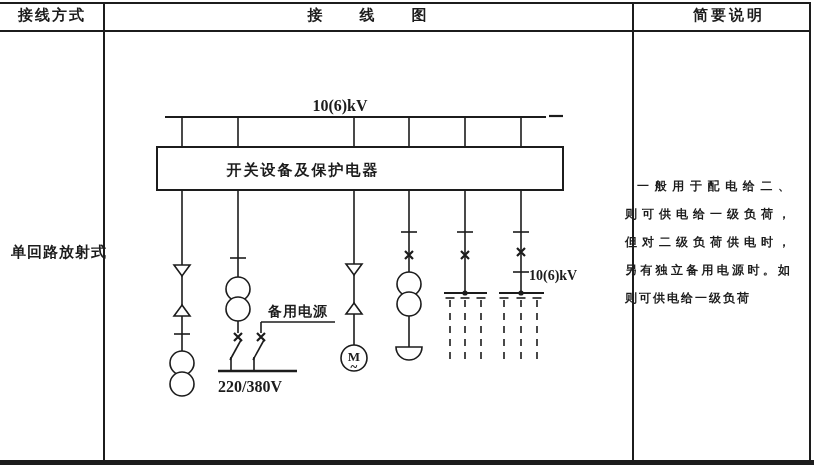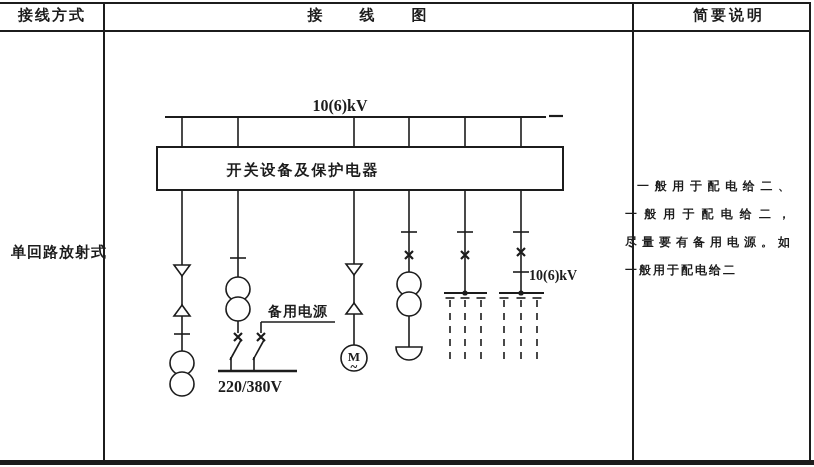--- a/index.html
+++ b/index.html
@@ -43,23 +43,24 @@
   <div class="vline" style="left:809px;top:2px;width:2px;height:458px;"></div>
 
   <div class="hdr hdr-c1">接线方式</div>
   <div class="hdr hdr-c2">接 线 图</div>
   <div class="hdr hdr-c3">简要说明</div>
 
   <div class="method">单回路放射式</div>
 
   <div class="desc">
     <div class="dline first">一般用于配电给二、</div>
-    <div class="dline">一般用于配电给二，</div>
-    <div class="dline">尽量要有备用电源。如</div>
-    <div class="dline last">一般用于配电给二</div>
+    <div class="dline">则可供电给一级负荷，</div>
+    <div class="dline">但对二级负荷供电时，</div>
+    <div class="dline">另有独立备用电源时。如</div>
+    <div class="dline last">则可供电给一级负荷</div>
   </div>
 
   <svg width="814" height="467" viewBox="0 0 814 467" style="position:absolute;left:0;top:0;" stroke="#1c1c1c" fill="none" stroke-width="1.6">
 
     <g>
       <line x1="165" y1="117" x2="546" y2="117" stroke-width="2.2"></line>
       <line x1="549" y1="116" x2="563" y2="116" stroke-width="2.2"></line>
       <text class="num" x="340" y="111" font-size="16" text-anchor="middle" stroke="none" fill="#1c1c1c">10(6)kV</text>
       <line x1="182" y1="117" x2="182" y2="147"></line>
       <line x1="238" y1="117" x2="238" y2="147"></line>

